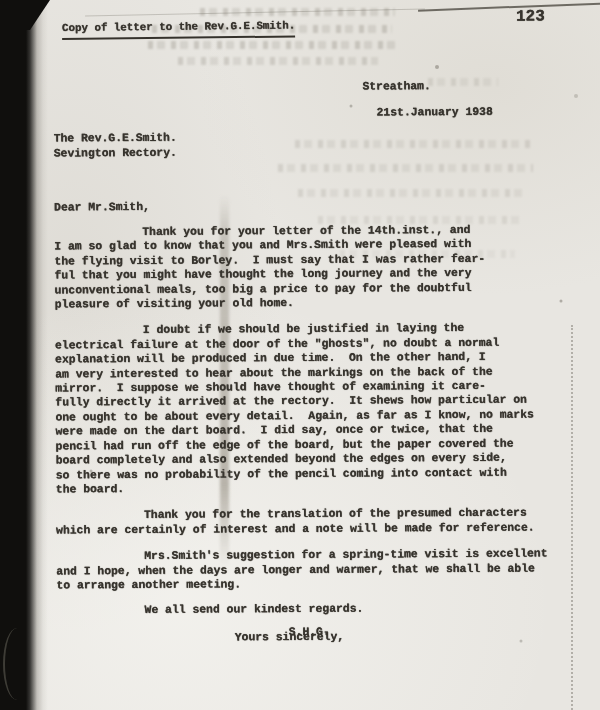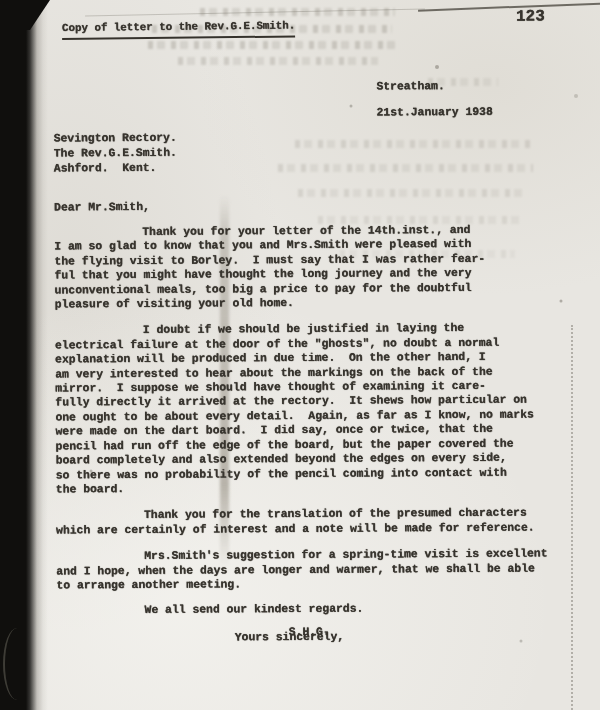--- a/index.html
+++ b/index.html
@@ -13,21 +13,21 @@
       #e8e6e1;
   }
   .sheet{position:absolute;inset:0;transform:rotate(-0.35deg);}
   .type{
     position:absolute;color:#37342e;font-weight:bold;font-size:11.4px;
     line-height:14.4px;white-space:pre;
     text-shadow:0 0 0.8px rgba(55,50,44,0.85), 0.4px 0.3px 0.6px rgba(55,50,44,0.4);
   }
   .page-header{left:64px;top:19px;font-size:10.8px;border-bottom:2px solid #35322c;padding-bottom:3px;transform:rotate(-0.3deg);}
   .page-number{left:518px;top:11px;font-size:16px;}
-  .place-line{left:378px;top:80px;}
+  .place-line{left:364px;top:80px;}
   .date-line{left:378px;top:106px;}
   .recipient{left:55px;top:130px;line-height:15px;}
   .salutation{left:55px;top:199px;text-align:right;}
   .letter-body{left:55px;top:224px;width:500px;}
   .para{margin:0 0 12px 0;}
   .para .tline:first-child{padding-left:88px;}
   .closing-line{left:143px;top:602px;}
   .valediction{left:233px;top:630px;}
   .signature{left:287px;top:625px;}
 
@@ -82,21 +82,21 @@
 <div class="crease"></div>
 <div class="edge-dots"></div>
 <div class="top-edge-faint"></div>
 <div class="top-edge-line"></div>
 
 <div class="sheet">
   <div class="type page-header">Copy of letter to the Rev.G.E.Smith.</div>
   <div class="type page-number">123</div>
   <div class="type place-line">Streatham.</div>
   <div class="type date-line">21st.January 1938</div>
-  <div class="type recipient"><div class="tline">Sevington Rectory.</div><div class="tline">The Rev.G.E.Smith.</div><div class="tline">Ashford.  Kent.</div></div>
+  <div class="type recipient"><div class="tline">The Rev.G.E.Smith.</div><div class="tline">Sevington Rectory.</div></div>
   <div class="type salutation">Dear Mr.Smith,</div>
   <div class="type letter-body"><div class="para"><div class="tline">Thank you for your letter of the 14th.inst., and</div><div class="tline">I am so glad to know that you and Mrs.Smith were pleased with</div><div class="tline">the flying visit to Borley.  I must say that I was rather fear-</div><div class="tline">ful that you might have thought the long journey and the very</div><div class="tline">unconventional meals, too big a price to pay for the doubtful</div><div class="tline">pleasure of visiting your old home.</div></div><div class="para"><div class="tline">I doubt if we should be justified in laying the</div><div class="tline">electrical failure at the door of the "ghosts", no doubt a normal</div><div class="tline">explanation will be produced in due time.  On the other hand, I</div><div class="tline">am very interested to hear about the markings on the back of the</div><div class="tline">mirror.  I suppose we should have thought of examining it care-</div><div class="tline">fully directly it arrived at the rectory.  It shews how particular on</div><div class="tline">one ought to be about every detail.  Again, as far as I know, no marks</div><div class="tline">were made on the dart board.  I did say, once or twice, that the</div><div class="tline">pencil had run off the edge of the board, but the paper covered the</div><div class="tline">board completely and also extended beyond the edges on every side,</div><div class="tline">so there was no probability of the pencil coming into contact with</div><div class="tline">the board.</div></div><div class="para"><div class="tline">Thank you for the translation of the presumed characters</div><div class="tline">which are certainly of interest and a note will be made for reference.</div></div><div class="para"><div class="tline">Mrs.Smith's suggestion for a spring-time visit is excellent</div><div class="tline">and I hope, when the days are longer and warmer, that we shall be able</div><div class="tline">to arrange another meeting.</div></div></div>
   <div class="type closing-line">We all send our kindest regards.</div>
   <div class="type valediction">Yours sincerely,</div>
   <div class="type signature">S.H.G.</div>
 </div>
 
 <div class="binding"></div>
 <div class="binding-wedge"></div>
 <div class="binding-curve"></div>

